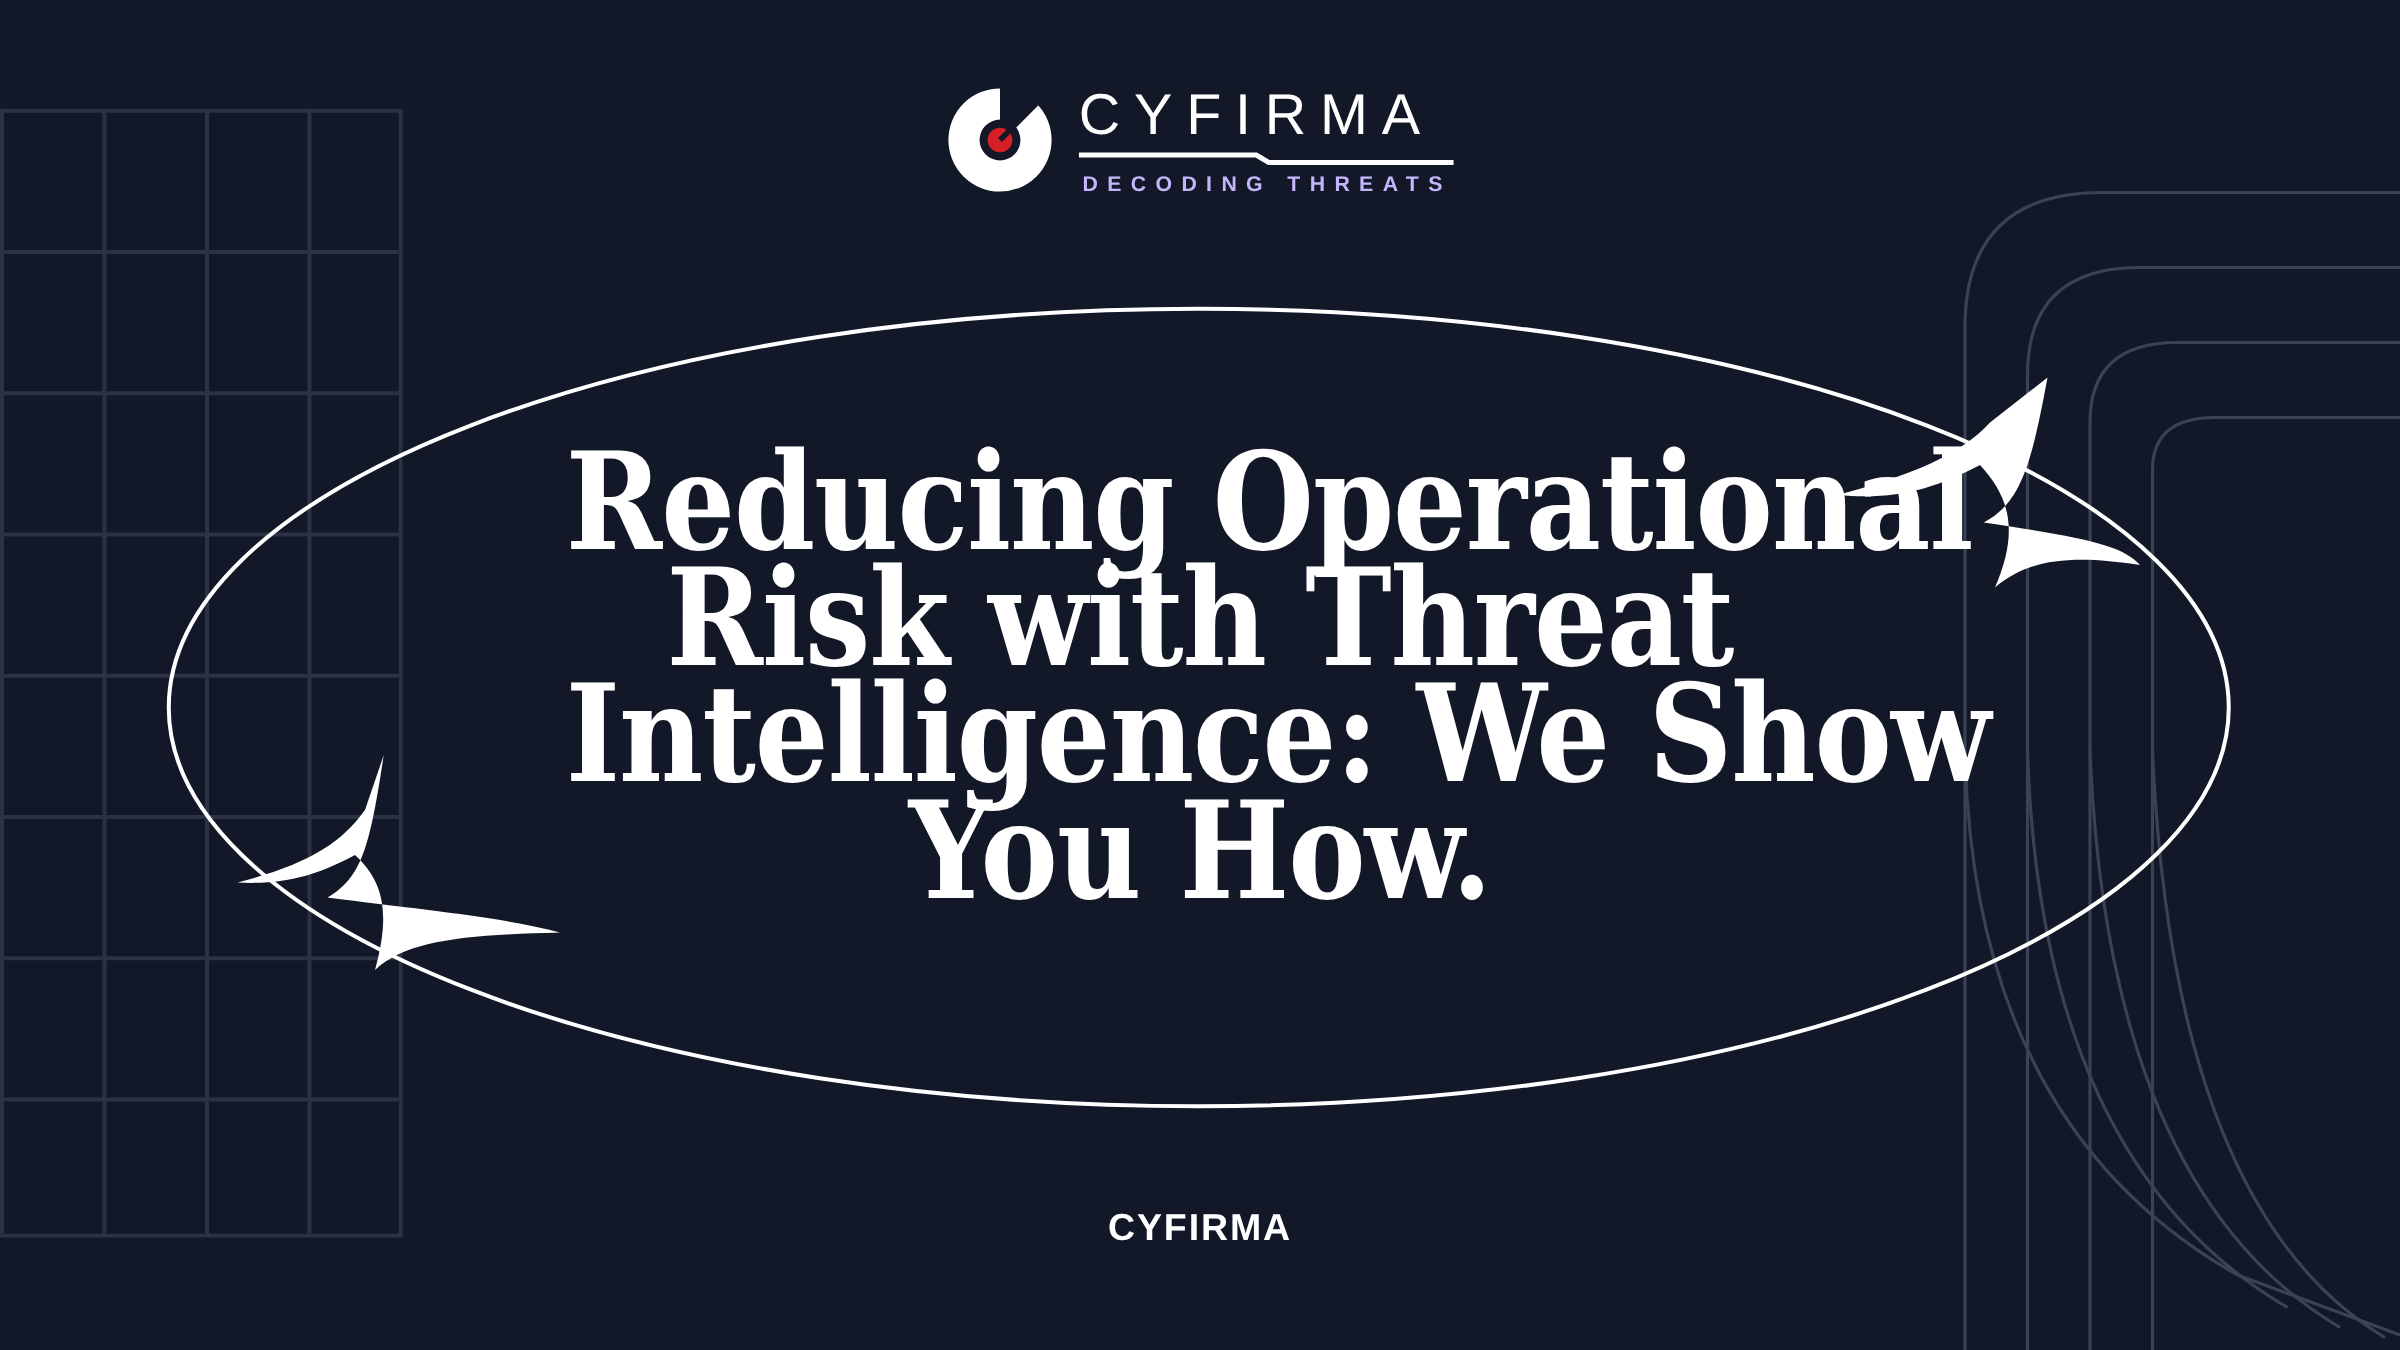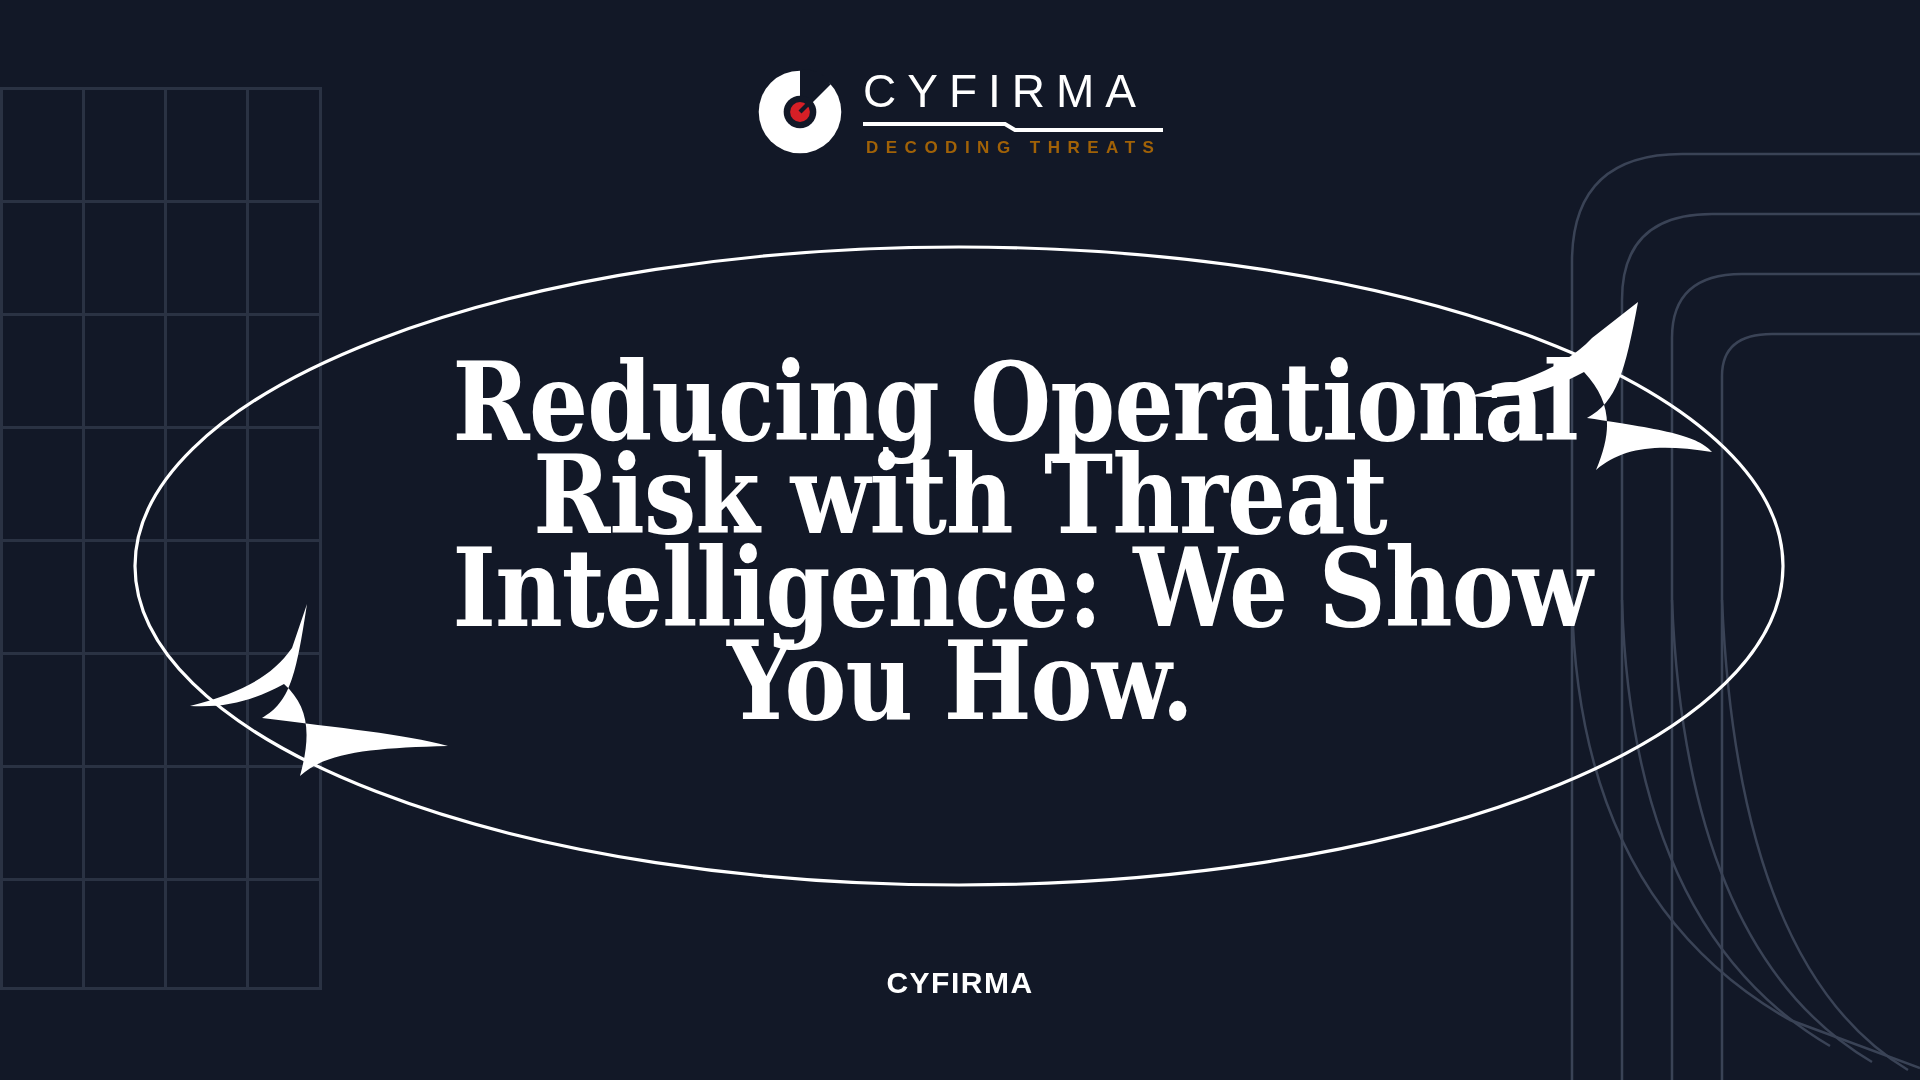--- a/index.html
+++ b/index.html
@@ -46,21 +46,21 @@
     color:#ffffff;
     font-weight:400;
     line-height:1;
     padding-bottom:6px;
     font-family:"Liberation Sans", sans-serif;
   }
   .logo-rule { width:100%; height:14px; display:block; }
   .logo-tag {
     font-size:17px;
     letter-spacing:7.5px;
-    color:#a16207;
+    color:#c4b5fd;
     font-weight:700;
     line-height:1;
     padding-top:5px;
     padding-left:3px;
   }
 
   
   .title {
     position:absolute;
     left:50%; top:356px;

